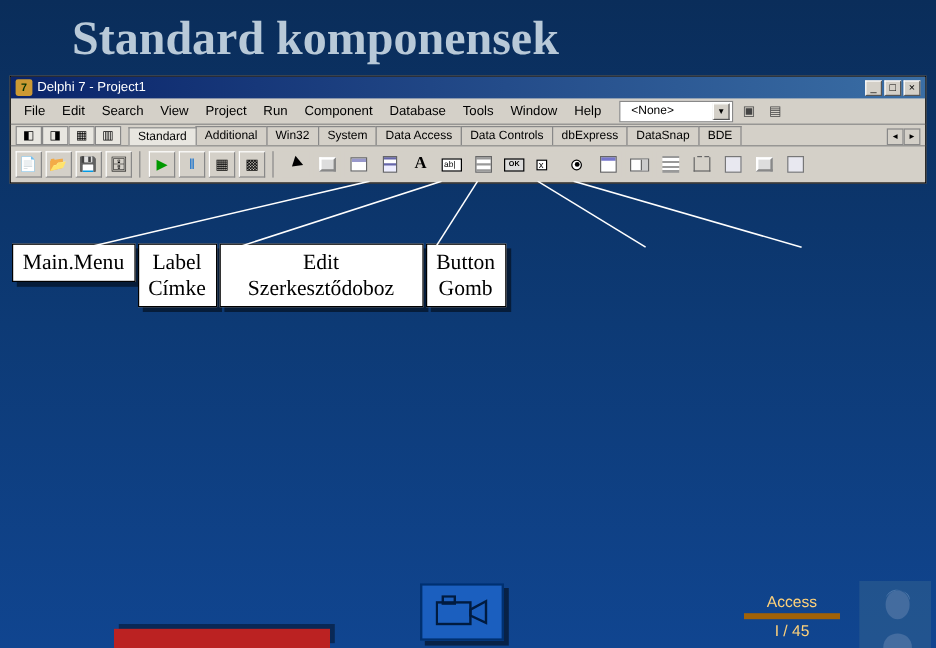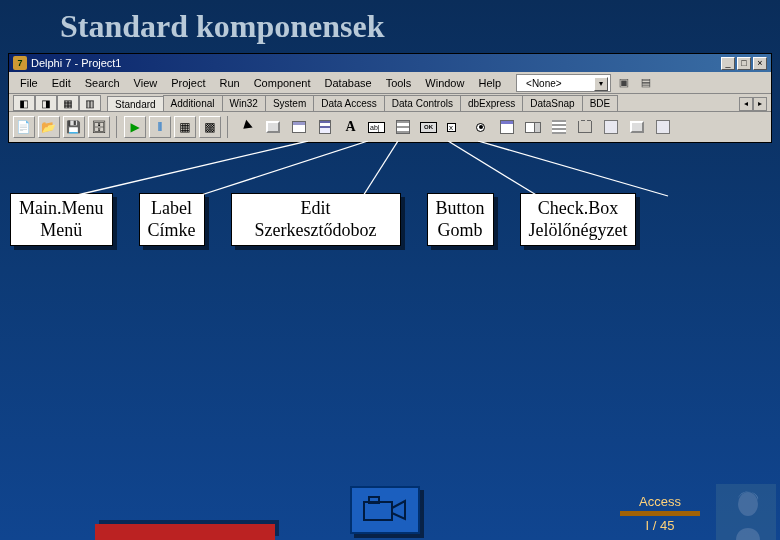--- a/index.html
+++ b/index.html
@@ -6,21 +6,21 @@
   body {
     width: 780px;
     height: 540px;
     background: linear-gradient(to bottom, #0a2d5a 0%, #0d3a75 50%, #104590 100%);
     font-family: Georgia, 'Times New Roman', serif;
     position: relative;
     overflow: hidden;
   }
   .slide-title {
     color: #b8c9d8;
-    font-size: 32px;
+    font-size: 40px;
     font-weight: bold;
     padding: 8px 0 8px 60px;
     letter-spacing: 0px;
   }
   
   .ide {
     margin: 0 8px;
     background: #d4d0c8;
     border: 1px solid #000;
     font-family: 'MS Sans Serif', Tahoma, sans-serif;
@@ -68,21 +68,21 @@
     color:#000;
   }
   .ide-menu span { padding: 2px 7px; cursor: default; }
   .combo {
     margin-left: 8px;
     background: #fff;
     border: 1px solid #888;
     width: 95px;
     height: 18px;
     display: flex;
-    align-items: flex-end;
+    align-items: center;
     padding: 0 2px;
     font-size: 10px;
   }
   .combo .arrow {
     width: 14px; height: 14px;
     background: #d4d0c8;
     border: 1px solid #fff;
     border-right-color:#555; border-bottom-color:#555;
     margin-left: auto;
     text-align:center;
@@ -223,21 +223,21 @@
     position: relative;
     height: 50px;
     margin: 0 8px;
   }
   .lines svg { position:absolute; top:-2px; left:0; width:100%; height:60px; }
 
   
   .labels-row {
     display: flex;
     padding: 0 10px;
-    gap: 26px;
+    gap: 2px;
     align-items: flex-start;
   }
   .lblbox {
     background: #fff;
     border: 1.5px solid #000;
     padding: 4px 8px;
     text-align: center;
     font-size: 18px;
     line-height: 1.2;
     color: #000;
@@ -430,37 +430,32 @@
       <line x1="390" y1="0" x2="355" y2="55"></line>
       <line x1="440" y1="0" x2="530" y2="55"></line>
       <line x1="470" y1="0" x2="660" y2="55"></line>
     </g>
   </svg>
 </div>
 
 <div class="labels-row">
   <div class="lblbox">
     <span class="en">Main.Menu</span>
-    <span class="hu">Menü</span>
   </div>
   <div class="lblbox">
     <span class="en">Label</span>
     <span class="hu">Címke</span>
   </div>
   <div class="lblbox" style="min-width:170px;">
     <span class="en">Edit</span>
     <span class="hu">Szerkesztődoboz</span>
   </div>
   <div class="lblbox">
     <span class="en">Button</span>
     <span class="hu">Gomb</span>
-  </div>
-  <div class="lblbox">
-    <span class="en">Check.Box</span>
-    <span class="hu">Jelölőnégyzet</span>
   </div>
 </div>
 
 <div class="footer">
   <div class="redbar"></div>
   <div class="cambox">
     <svg viewBox="0 0 44 28">
       <rect x="1" y="6" width="28" height="18" fill="none" stroke="#001b40" stroke-width="2"></rect>
       <polygon points="29,12 42,5 42,23 29,17" fill="none" stroke="#001b40" stroke-width="2"></polygon>
       <rect x="6" y="1" width="10" height="6" fill="none" stroke="#001b40" stroke-width="2"></rect>

